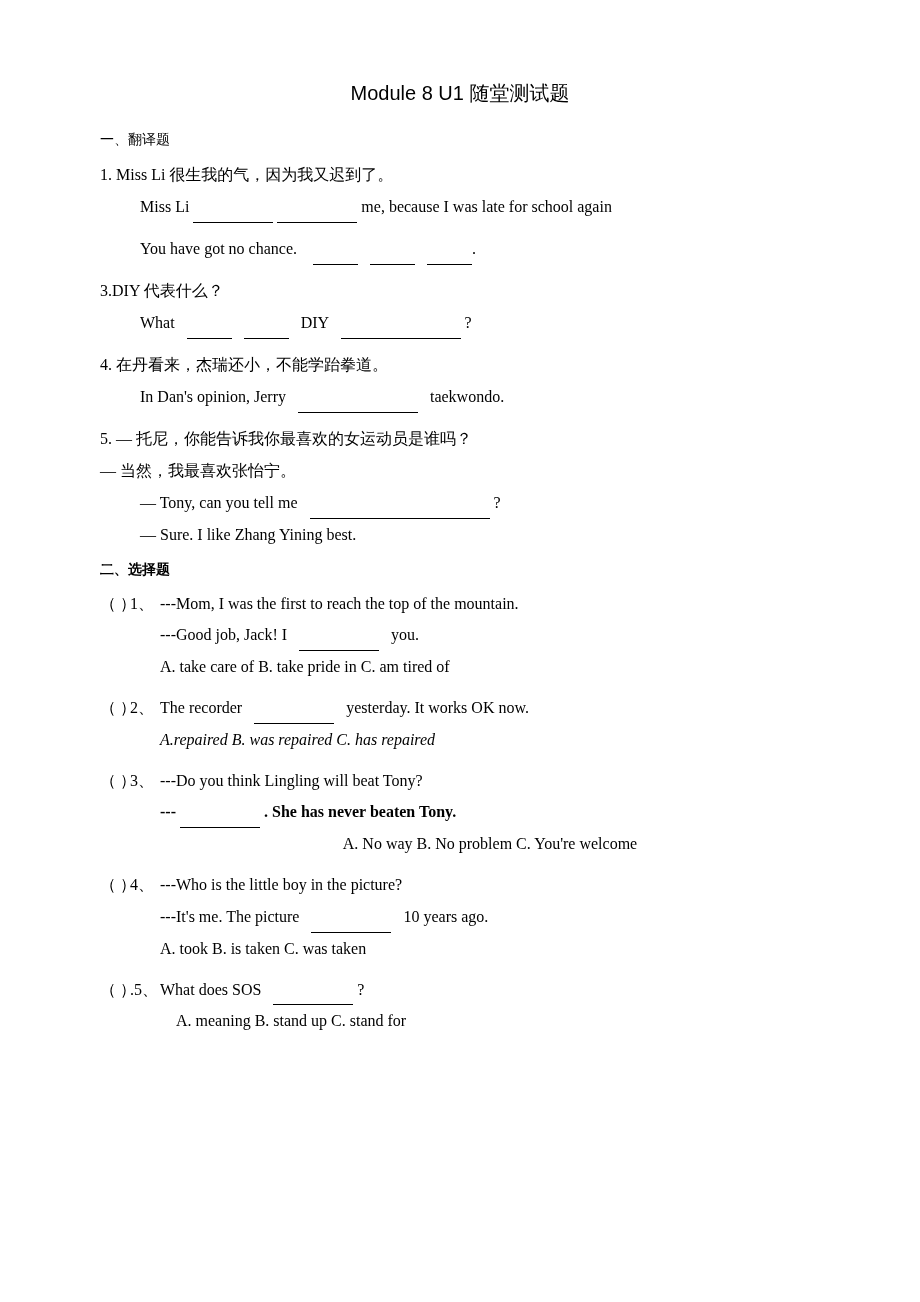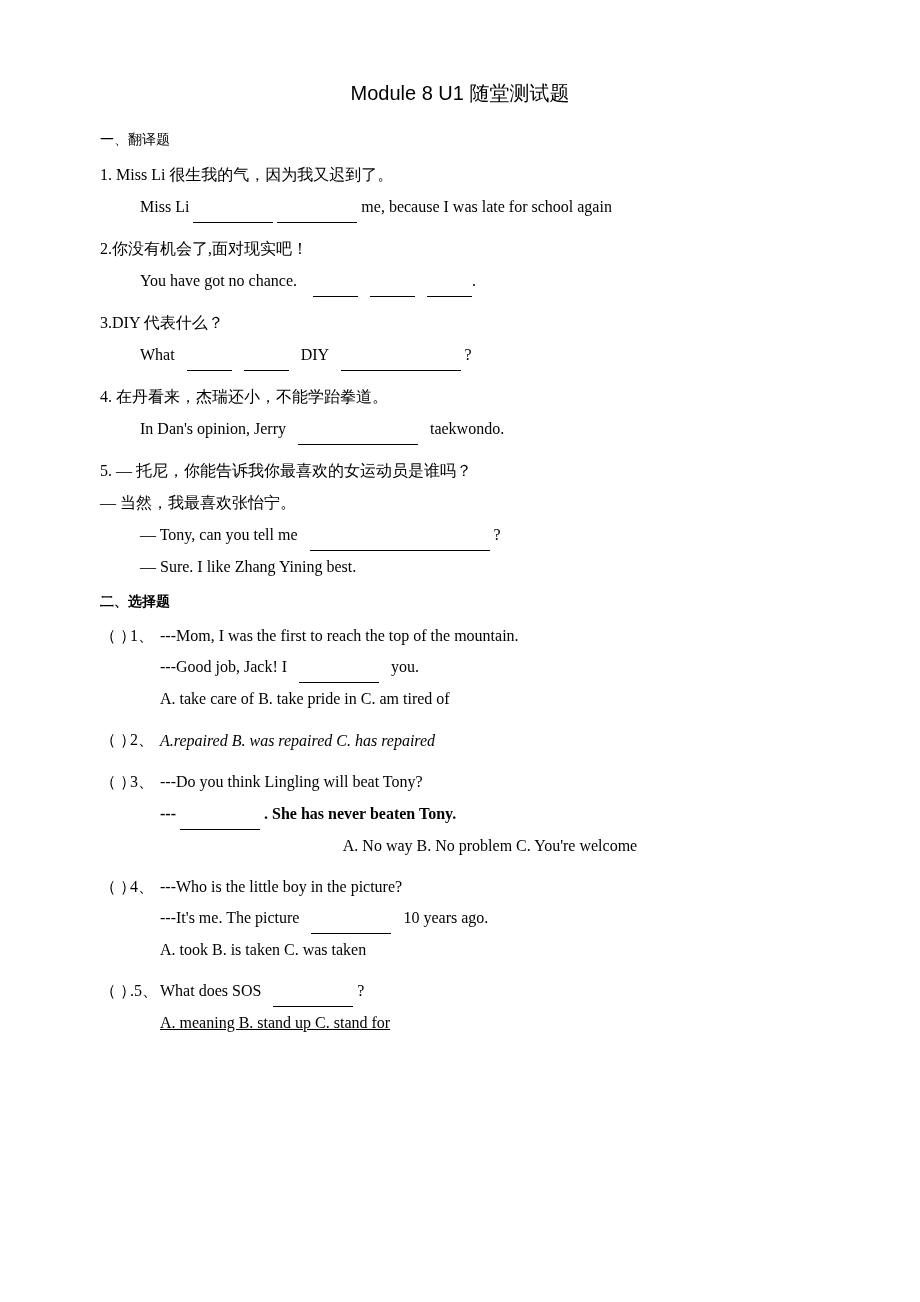--- a/index.html
+++ b/index.html
@@ -105,21 +105,20 @@
   <span class="question-line">1. Miss Li  很生我的气，因为我又迟到了。</span>
   <span class="question-line indent">
     <span>Miss Li</span>
     <span class="blank blank-medium"></span>
     <span class="blank blank-medium"></span>
     <span>me, because I was late for school again</span>
   </span>
 </div>
 
 <div class="question-block">
-  <span class="question-line">2.你没有机会了,面对现实吧！</span>
   <span class="question-line indent">
     <span>You have got no chance.</span>
     &nbsp;&nbsp;
     <span class="blank blank-short"></span>
     &nbsp;
     <span class="blank blank-short"></span>
     &nbsp;
     <span class="blank blank-short"></span>.
   </span>
 </div>
@@ -181,20 +180,27 @@
       <span class="sub-line" style="margin-left:0;">A. take care of   B. take pride in   C. am tired of</span>
     </span>
   </div>
 </div>
 
 <div class="question-block">
   <div class="mc-row">
     <span class="mc-bracket">（&nbsp;）</span>
     <span class="mc-number">2、</span>
     <span class="mc-content">
+      <span>
+        <span>The recorder</span>
+        &nbsp;
+        <span class="blank blank-medium"></span>
+        &nbsp;
+        <span>yesterday. It works OK now.</span>
+      </span>
       <span class="sub-line" style="margin-left:0;font-style:italic;">A.repaired   B. was repaired   C. has repaired</span>
     </span>
   </div>
 </div>
 
 <div class="question-block">
   <div class="mc-row">
     <span class="mc-bracket">（&nbsp;）</span>
     <span class="mc-number">3、</span>
     <span class="mc-content">
@@ -231,16 +237,16 @@
   <div class="mc-row">
     <span class="mc-bracket">（&nbsp;）</span>
     <span class="mc-number">.5、</span>
     <span class="mc-content">
       <span>
         <span>What does SOS</span>
         &nbsp;
         <span class="blank blank-medium"></span>
         <span>?</span>
       </span>
-      <span class="sub-line" style="margin-left:0;text-decoration:underline;">A. meaning   B. stand up   C. stand for</span>
+      <span class="sub-line" style="margin-left:16px;">A. meaning   B. stand up   C. stand for</span>
     </span>
   </div>
 </div>
 
 </body></html>

